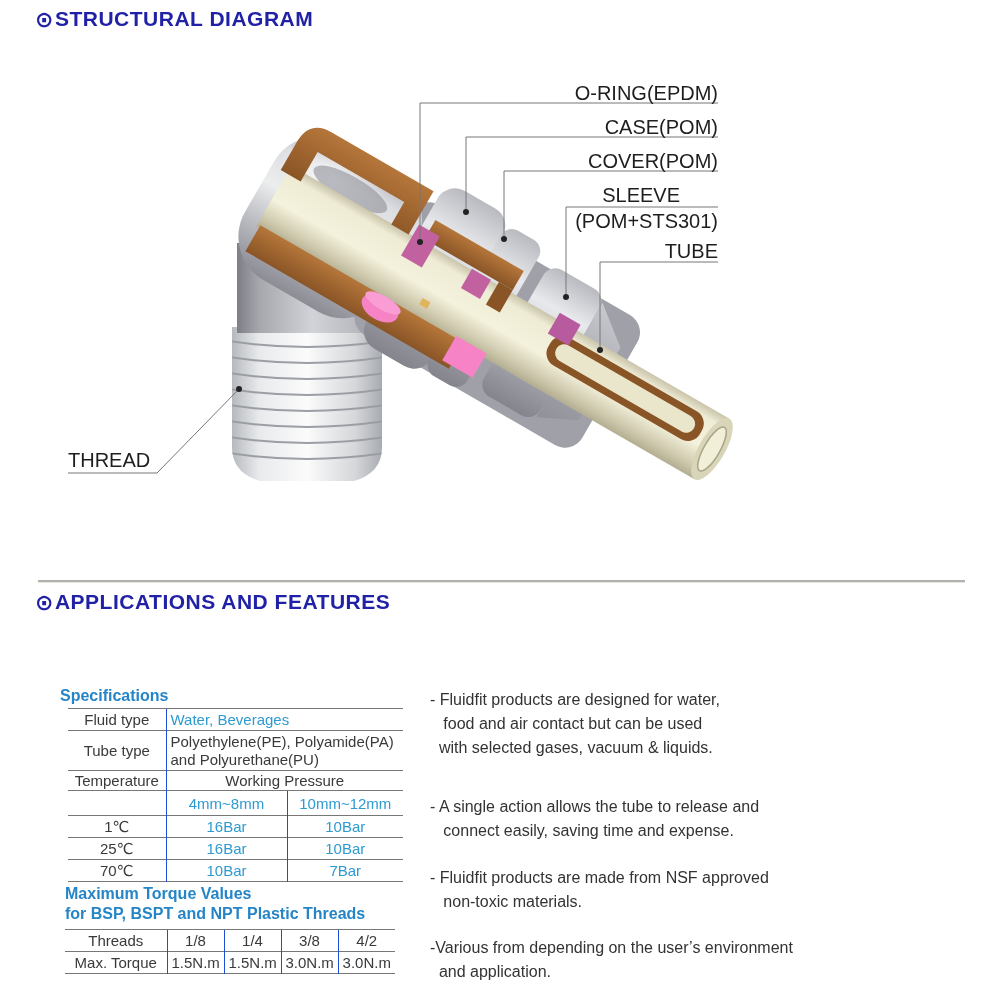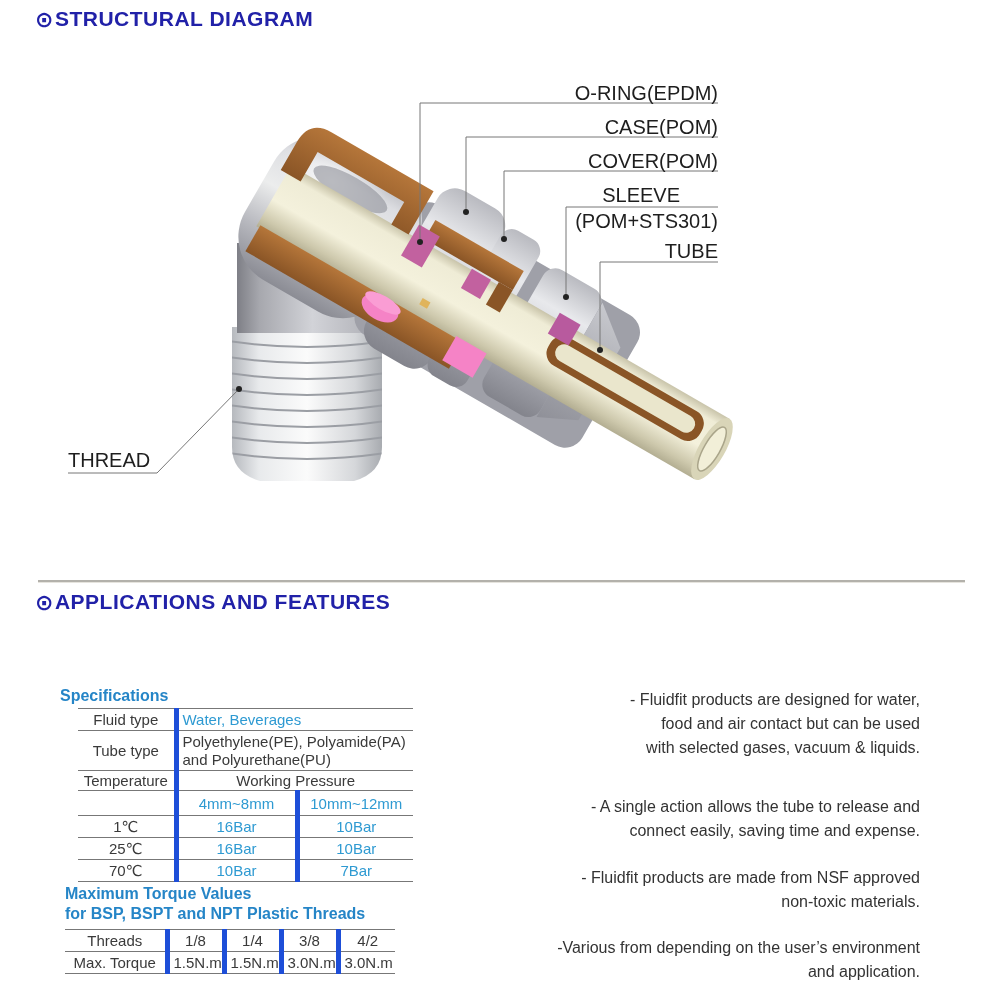--- a/index.html
+++ b/index.html
@@ -18,27 +18,27 @@
   .diagram{position:absolute;left:0;top:55px;width:1000px;height:540px;}
   .diagram svg{position:absolute;left:0;top:0;}
   .dlabel{position:absolute;font-size:20px;color:#1e1e1e;white-space:nowrap;}
   .dlabel.r{right:282px;text-align:right;}
   
   .tbl-title{position:absolute;color:#2585c7;font-weight:bold;font-size:16px;white-space:pre-wrap;line-height:20px;}
   table.grid{position:absolute;border-collapse:collapse;table-layout:fixed;
              font-size:15px;color:#3a3a3a;}
   table.grid td{border-top:1px solid #777;padding:1px 4px;vertical-align:middle;}
   table.grid{border-bottom:1px solid #777;}
-  td.vl{border-left:5px solid #1d4ed8;}
+  td.vl{border-left:1px solid #1d4ed8;}
   td.ctr{text-align:center;}
   td.blue{color:#2e9ad2;}
   td.pre{white-space:pre-line;line-height:18px;}
   
   .bullet-item{position:absolute;left:430px;width:490px;font-size:16px;line-height:24px;
-               color:#333333;white-space:pre-wrap;text-align:right;}
+               color:#333333;white-space:pre-wrap;}
 </style>
 </head>
 <body>
 
 <div class="page">
 
   <div class="sec-head" id="head1">
     <span class="bullet">⊙</span><span>STRUCTURAL DIAGRAM</span>
   </div>
 
@@ -177,21 +177,21 @@
     <div class="dlabel" style="top:394px;left:68px">THREAD</div>
   </div>
 
   <div class="divider"></div>
 
   <div class="sec-head" id="head2">
     <span class="bullet">⊙</span><span>APPLICATIONS AND FEATURES</span>
   </div>
 
   <div class="tbl-title" style="left:60px;top:686px">Specifications</div>
-  <table class="grid" style="left:78px;top:708px;width:335px">
+  <table class="grid" style="left:68px;top:708px;width:335px">
     <colgroup>
         <col style="width:98px">
         <col style="width:121px">
         <col style="width:116px">
       </colgroup>
     <tbody>
         <tr style="height:22px">
       <td class="ctr">Fluid type</td>
       <td class="vl blue" colspan="2">Water, Beverages</td>
     </tr>

